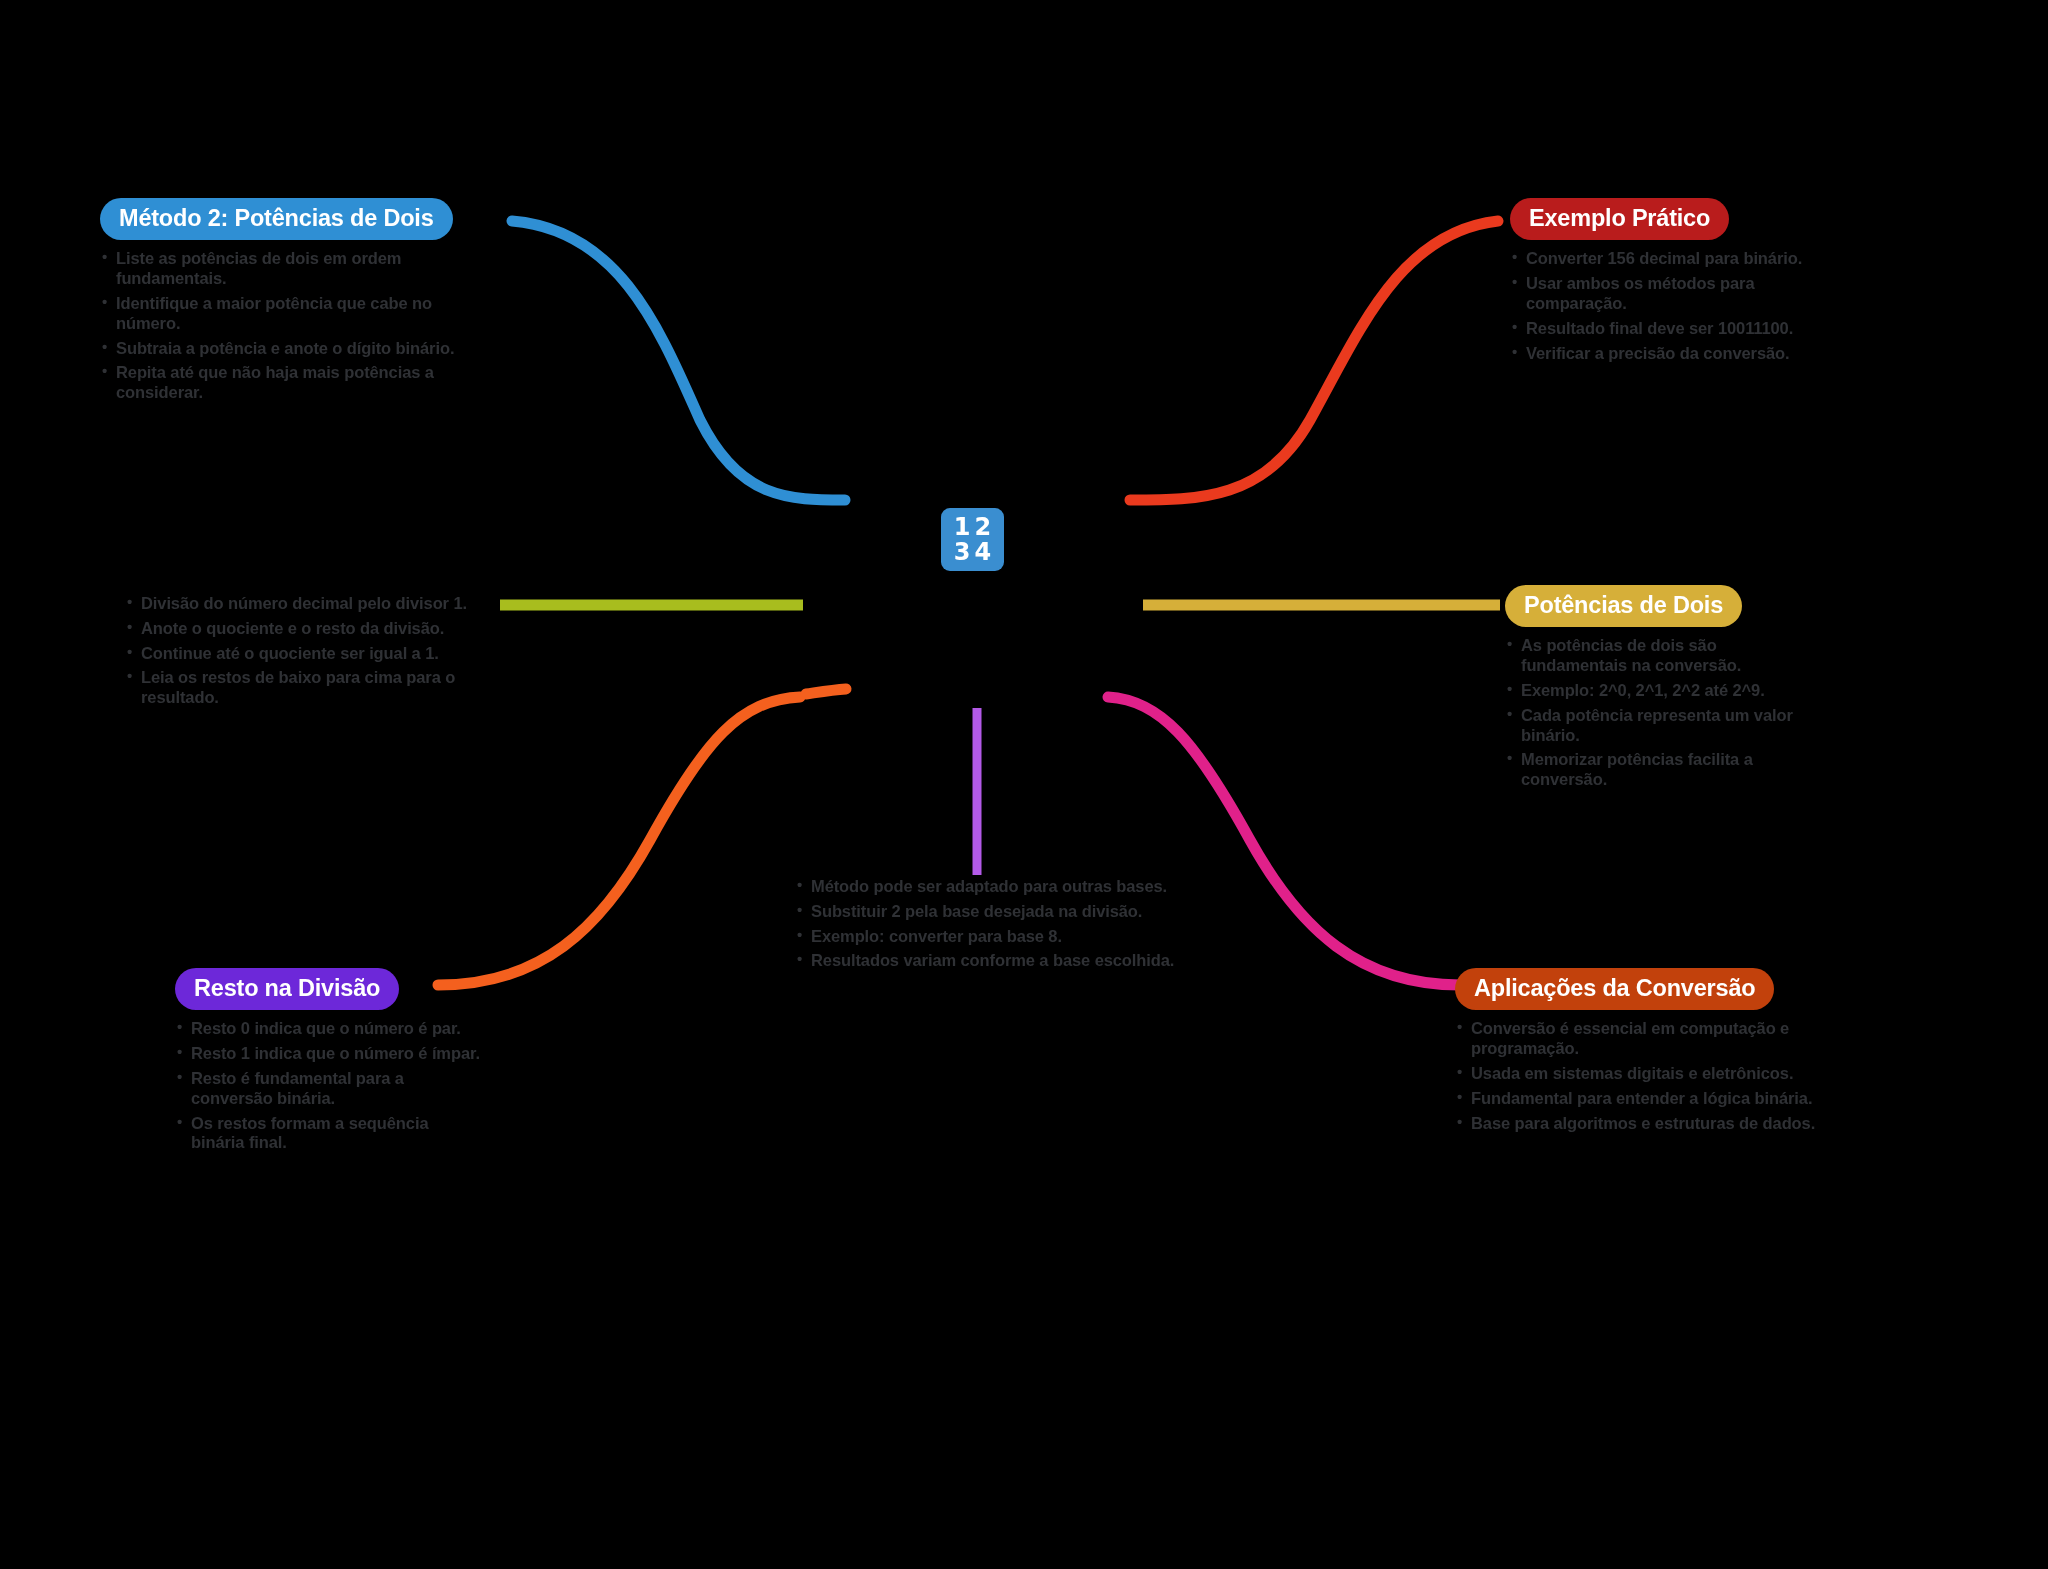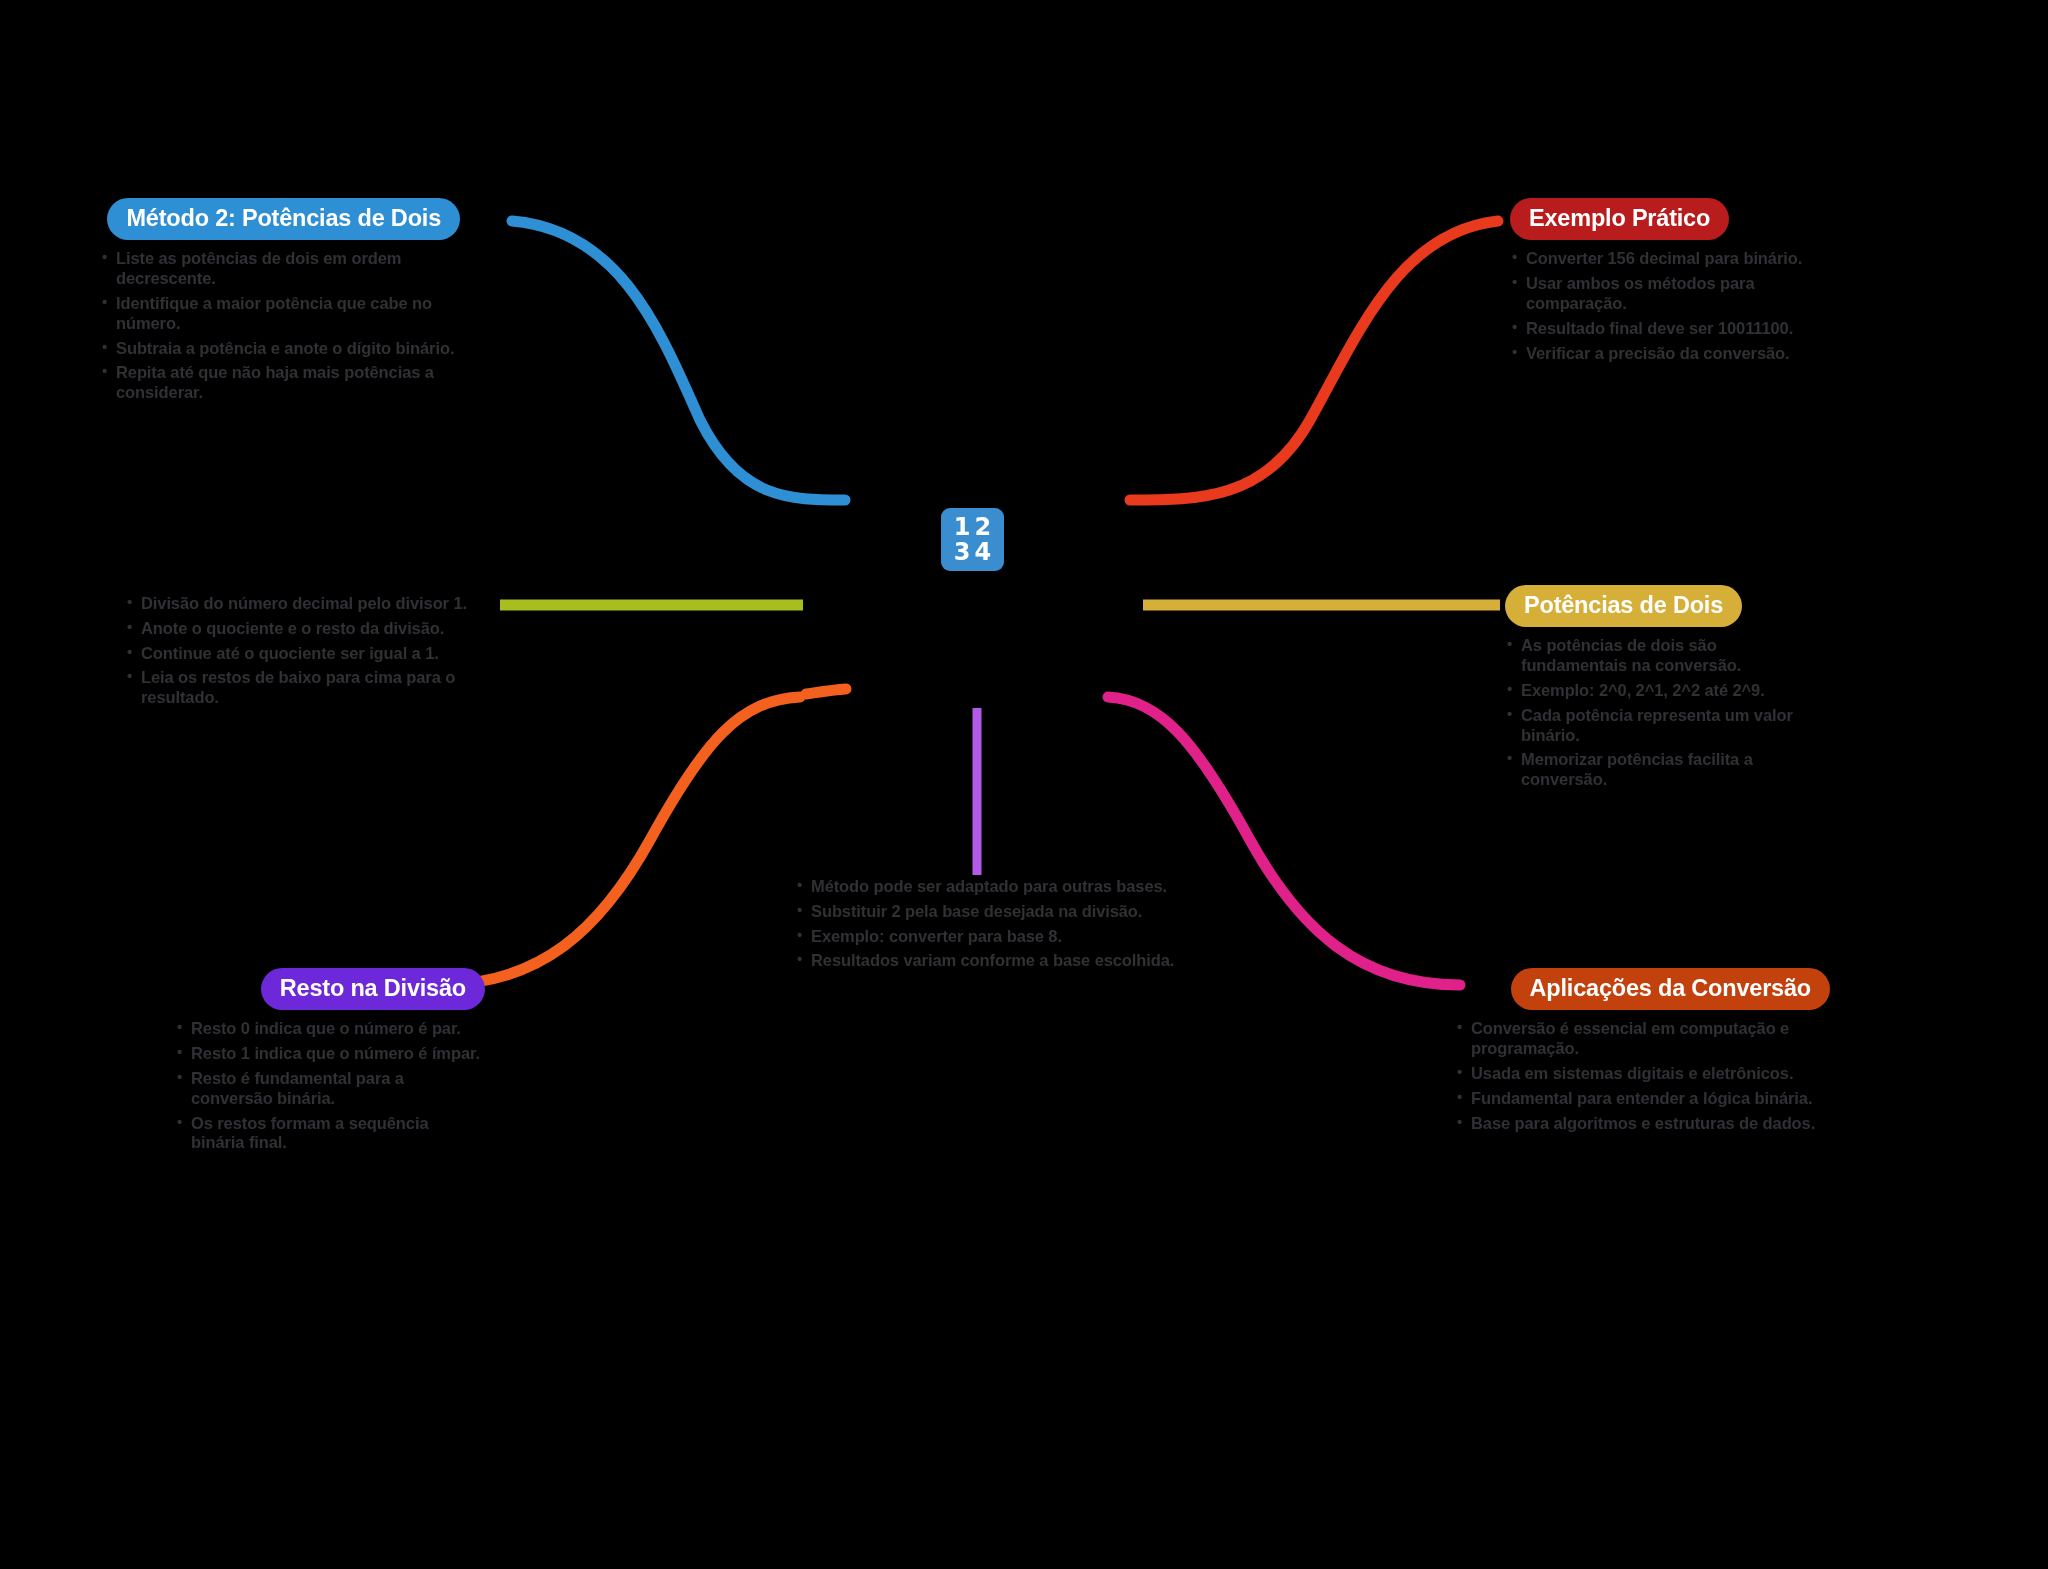--- a/index.html
+++ b/index.html
@@ -70,21 +70,21 @@
     border-radius: 999px;
     padding: 7px 19px 9px 19px;
     color: #ffffff;
     font-size: 23.5px;
     font-weight: 700;
     letter-spacing: -0.2px;
     white-space: nowrap;
     line-height: 1.12;
   }
 
-  .badge-row { display: block; text-align: right; }
+  .badge-row { display: block; }
 
   ul.points {
     list-style: none;
     margin-top: 9px;
     padding: 0;
   }
   ul.points li {
     position: relative;
     color: #2f3135;
     font-size: 16.5px;
@@ -154,21 +154,21 @@
       <span>3</span>
       <span>4</span>
     </div>
   </div>
 
   <div class="branch" id="b-metodo2">
     <div class="badge-row">
       <span class="badge c-blue">Método 2: Potências de Dois</span>
     </div>
     <ul class="points">
-      <li>Liste as potências de dois em ordem decrescente.</li>
+      <li>Liste as potências de dois em ordem fundamentais.</li>
       <li>Identifique a maior potência que cabe no número.</li>
       <li>Subtraia a potência e anote o dígito binário.</li>
       <li>Repita até que não haja mais potências a considerar.</li>
     </ul>
   </div>
 
   <div class="branch" id="b-exemplo">
     <div class="badge-row">
       <span class="badge c-red">Exemplo Prático</span>
     </div>

